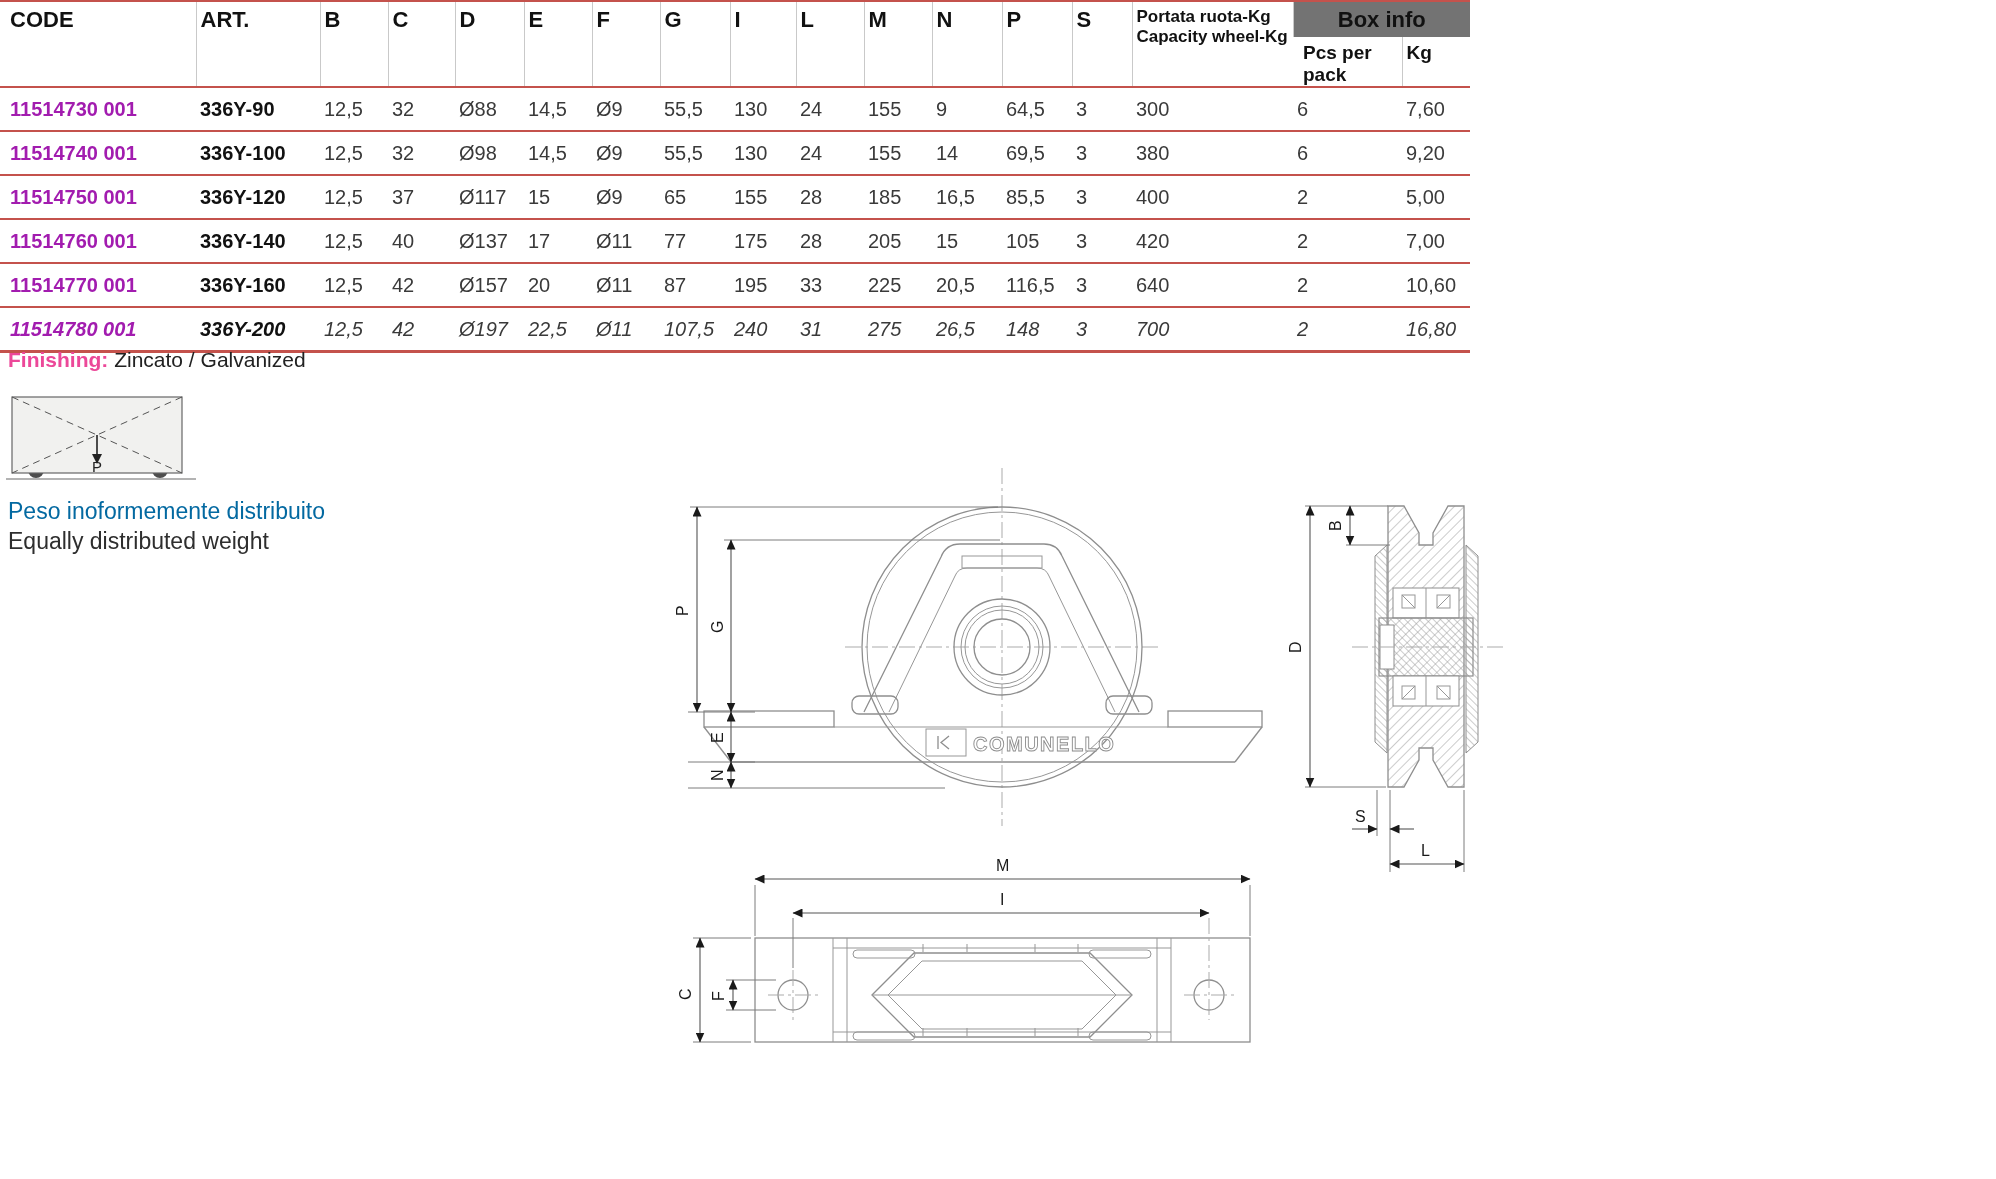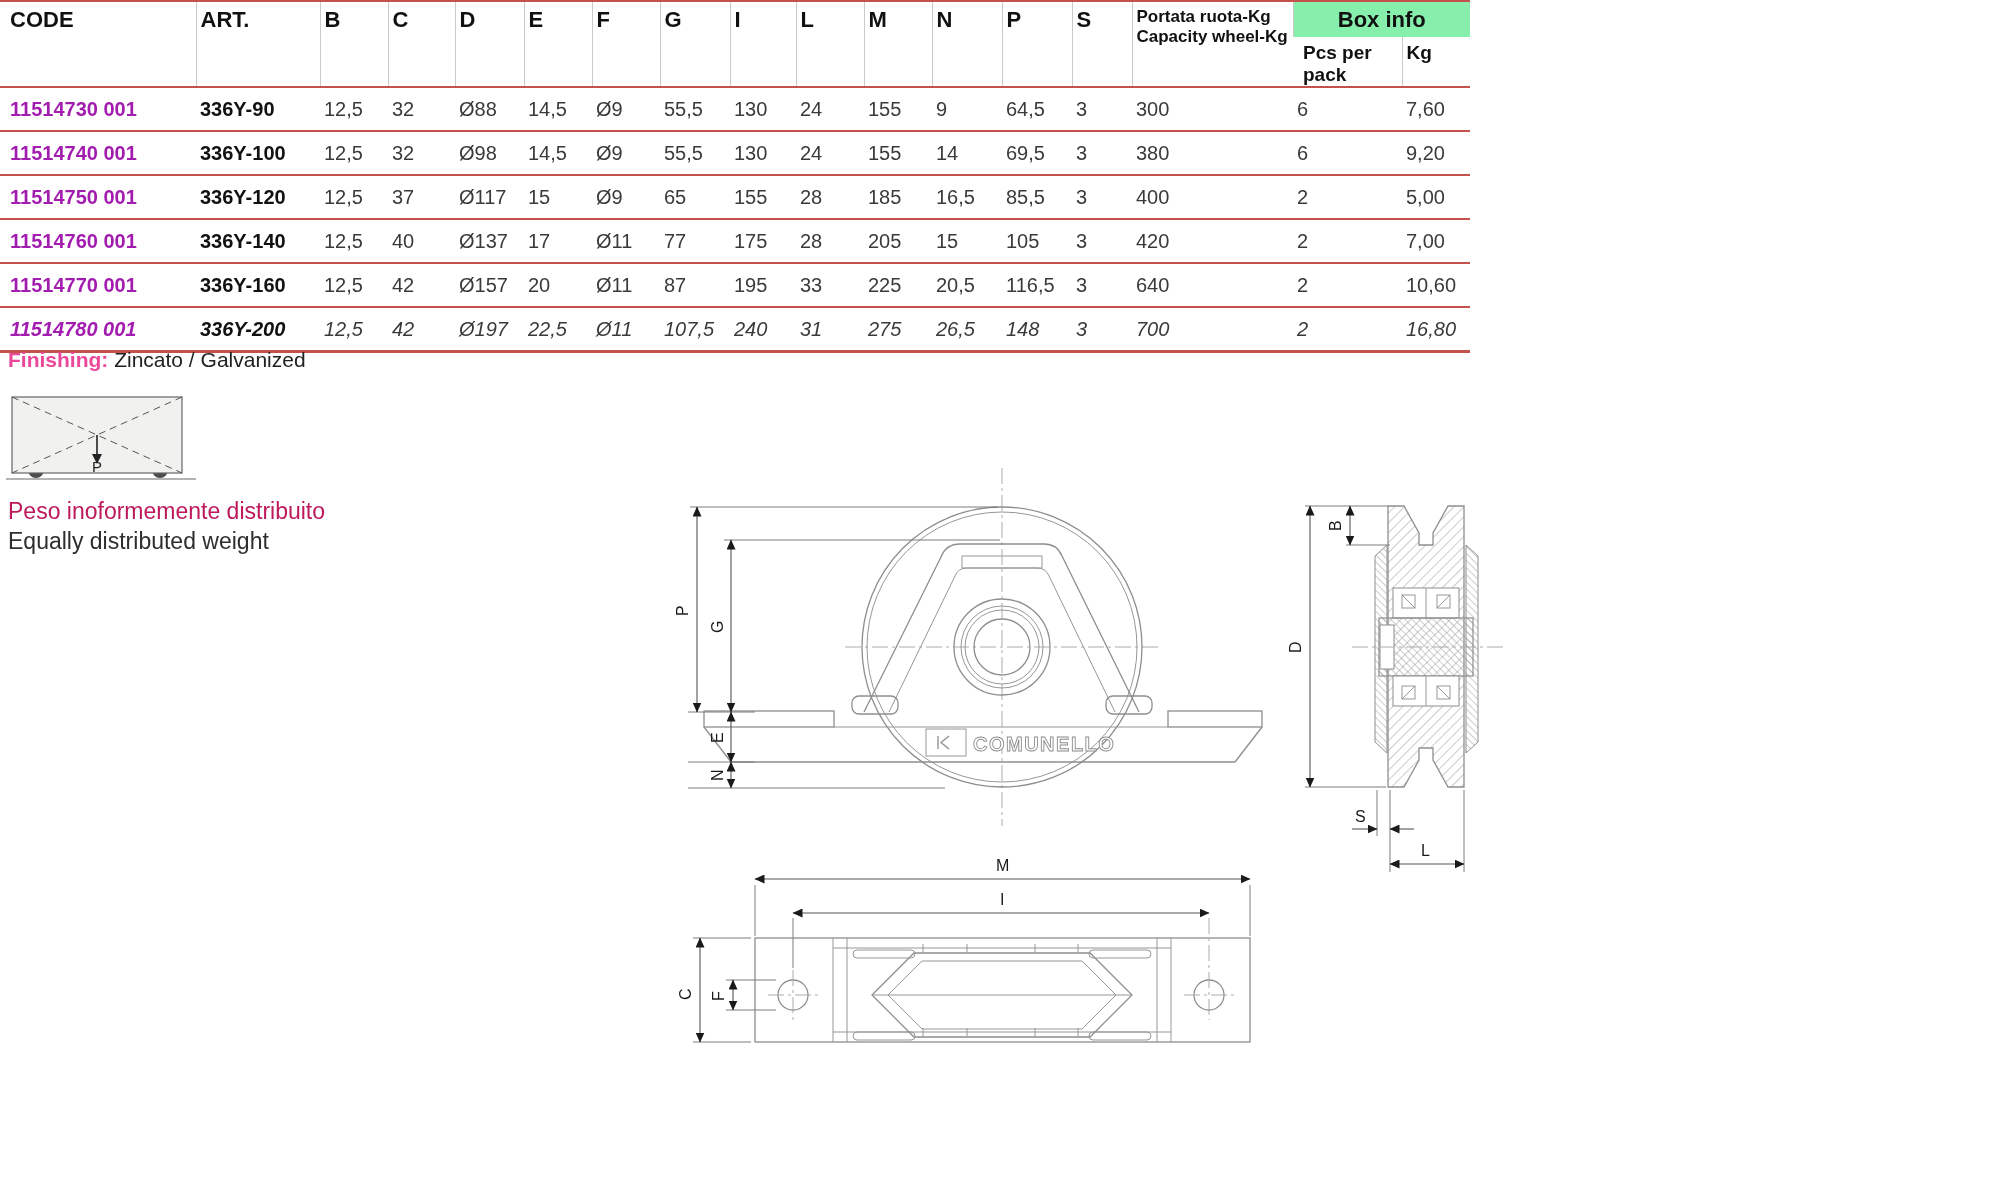--- a/index.html
+++ b/index.html
@@ -9,34 +9,34 @@
   
   #spec-table{position:absolute;left:0;top:0;border-collapse:collapse;table-layout:fixed;
               width:1470px;border-top:2px solid #c4524c;}
   #spec-table thead th{vertical-align:top;text-align:left;font-weight:bold;color:#111;
               padding:5px 0 0 4px;border-left:1px solid #c9c9c9;}
   #spec-table thead th:first-child{border-left:none;padding-left:10px;}
   #spec-table thead tr.r1{height:36px;}
   #spec-table thead tr.r2{height:26px;}
   .col-letter{font-size:22px;}
   .cap-head{font-size:17px;line-height:1.18;}
-  .box-band{background:#86efac;color:#fff;text-align:center !important;font-size:22px;
+  .box-band{background:#737373;color:#fff;text-align:center !important;font-size:22px;
             vertical-align:middle !important;padding:0 !important;}
   .sub-head{font-size:19px;}
   #spec-table tbody td{height:42px;vertical-align:middle;font-size:20px;color:#3a3a3a;
             padding:0 0 0 4px;border-top:2px solid #c4524c;}
   #spec-table tbody tr:last-child td{border-bottom:3px solid #c4524c;font-style:italic;}
   #spec-table tbody td.c-code{font-weight:bold;color:#a21caf;padding-left:10px;font-size:20px;}
   #spec-table tbody td.c-art{font-weight:bold;color:#111;font-size:20px;}
 
   
   #finishing{position:absolute;left:8px;top:348px;font-size:21px;color:#222;}
   #finishing b{color:#ec4899;}
   #weight-diagram{position:absolute;left:6px;top:394px;}
-  #weight-note-1{position:absolute;left:8px;top:498px;font-size:23px;color:#be185d;}
+  #weight-note-1{position:absolute;left:8px;top:498px;font-size:23px;color:#0369a1;}
   #weight-note-2{position:absolute;left:8px;top:528px;font-size:23px;color:#2e2e2e;}
 
   
   #drawing-svg{position:absolute;left:520px;top:380px;}
   .geo{stroke:#8e8e8e;stroke-width:1.3;fill:none;}
   .geo-thin{stroke:#979797;stroke-width:1;fill:none;}
   .cl{stroke:#ababab;stroke-width:1;fill:none;stroke-dasharray:16 4 3 4;}
   .ext{stroke:#7d7d7d;stroke-width:1;fill:none;}
   .dim{stroke:#555;stroke-width:1.1;fill:none;}
   .dlabel{font-size:16px;fill:#1a1a1a;font-family:"Liberation Sans",sans-serif;}

